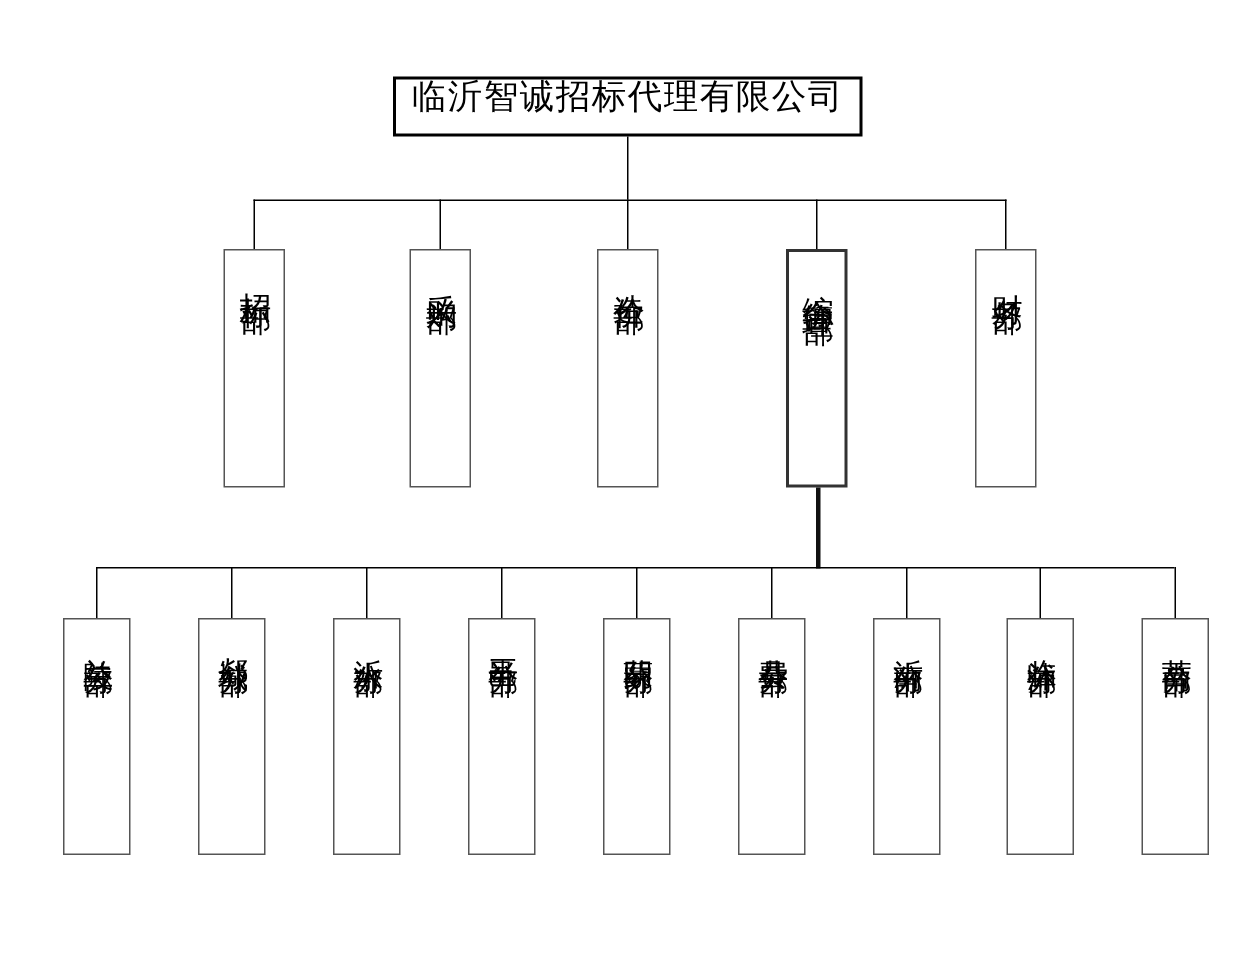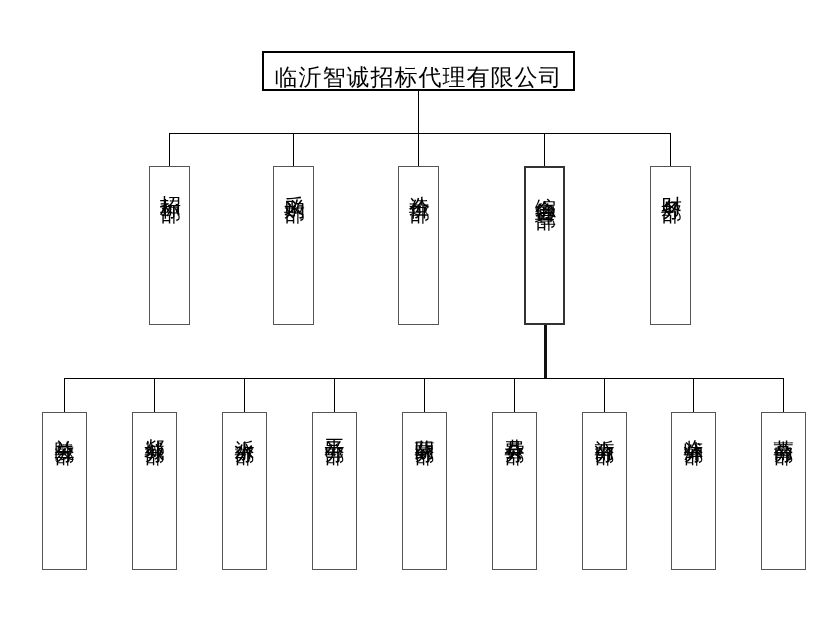--- a/index.html
+++ b/index.html
@@ -31,21 +31,21 @@
     align-items: flex-start;
     justify-content: center;
   }
 
   .node-root {
     left: 262px;
     top: 51px;
     width: 313px;
     height: 40px;
     border: 2px solid #000000;
-    align-items: flex-end;
+    align-items: flex-start;
   }
   .node-root .label {
     font-size: 23px;
     line-height: 1;
     letter-spacing: 1px;
     white-space: nowrap;
     font-family: "Liberation Sans", "DejaVu Sans", sans-serif;
     font-weight: 500;
   }
 

